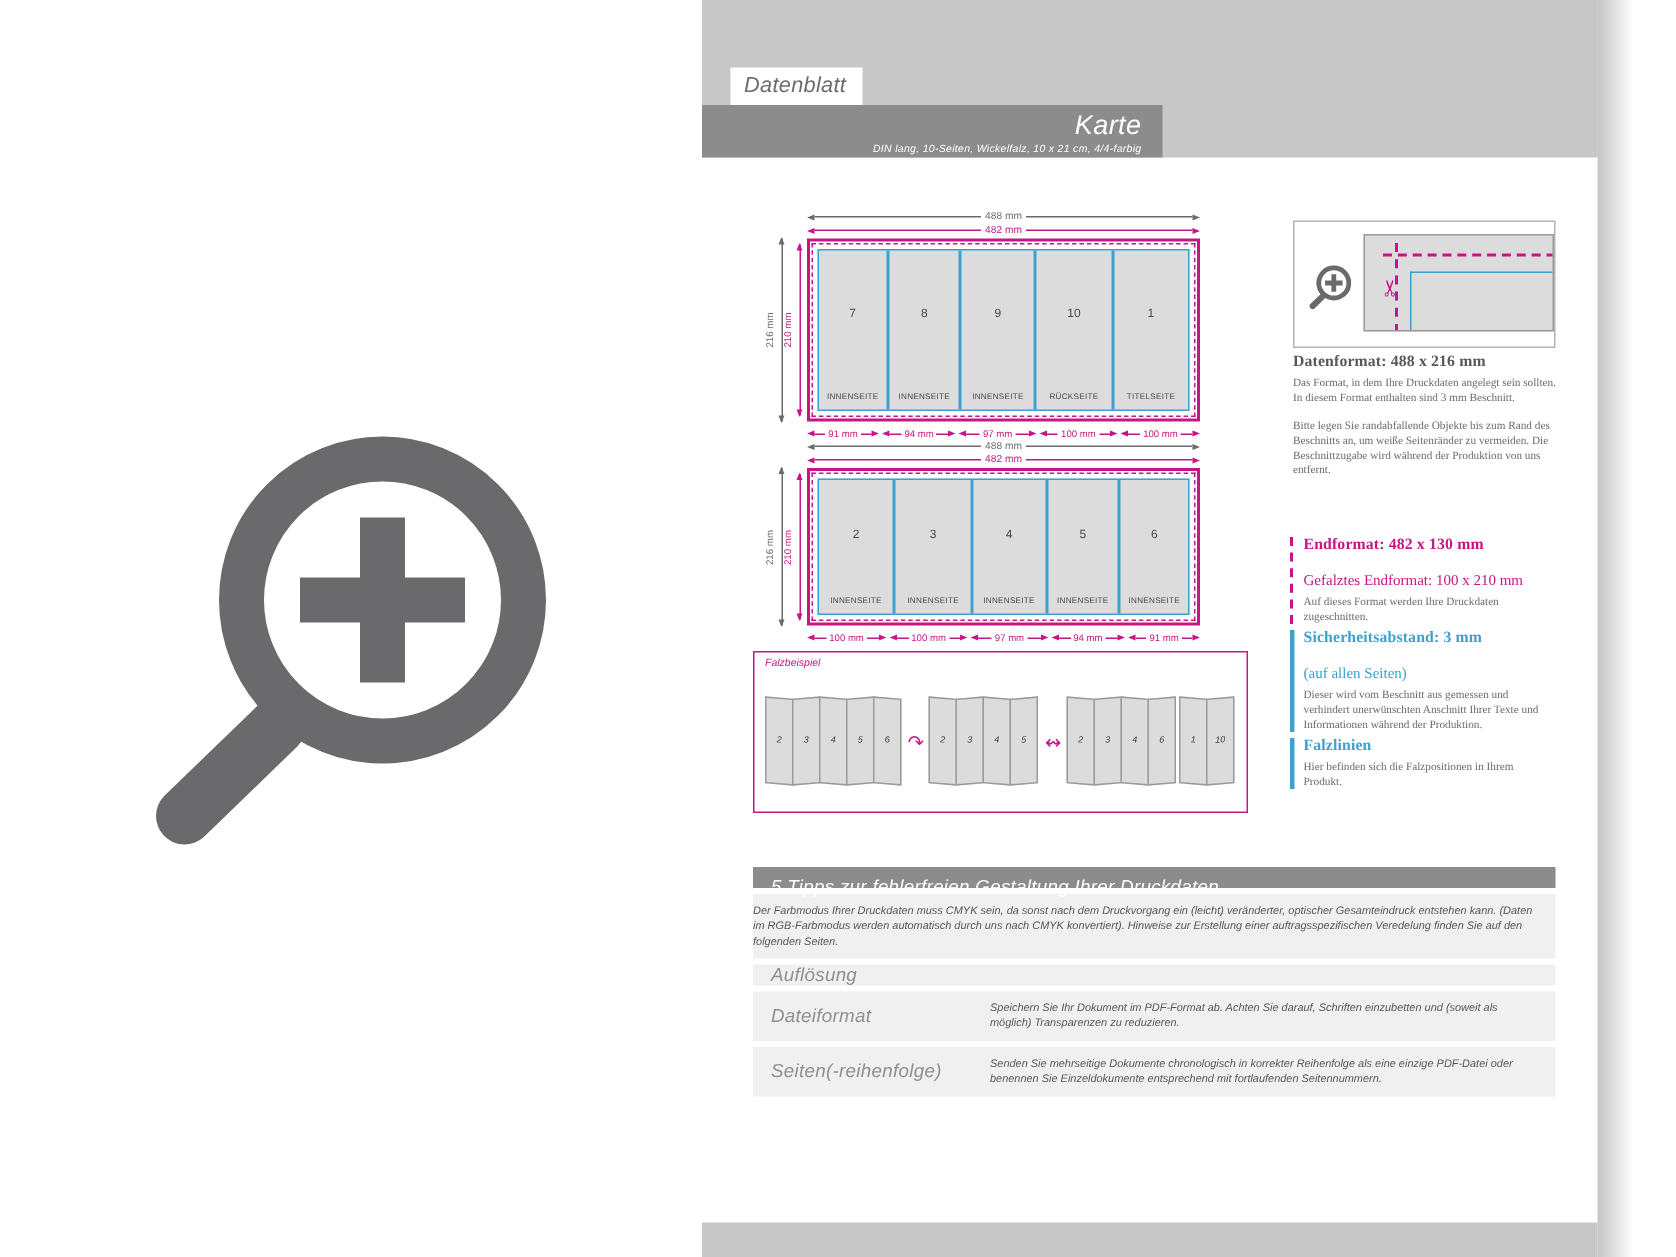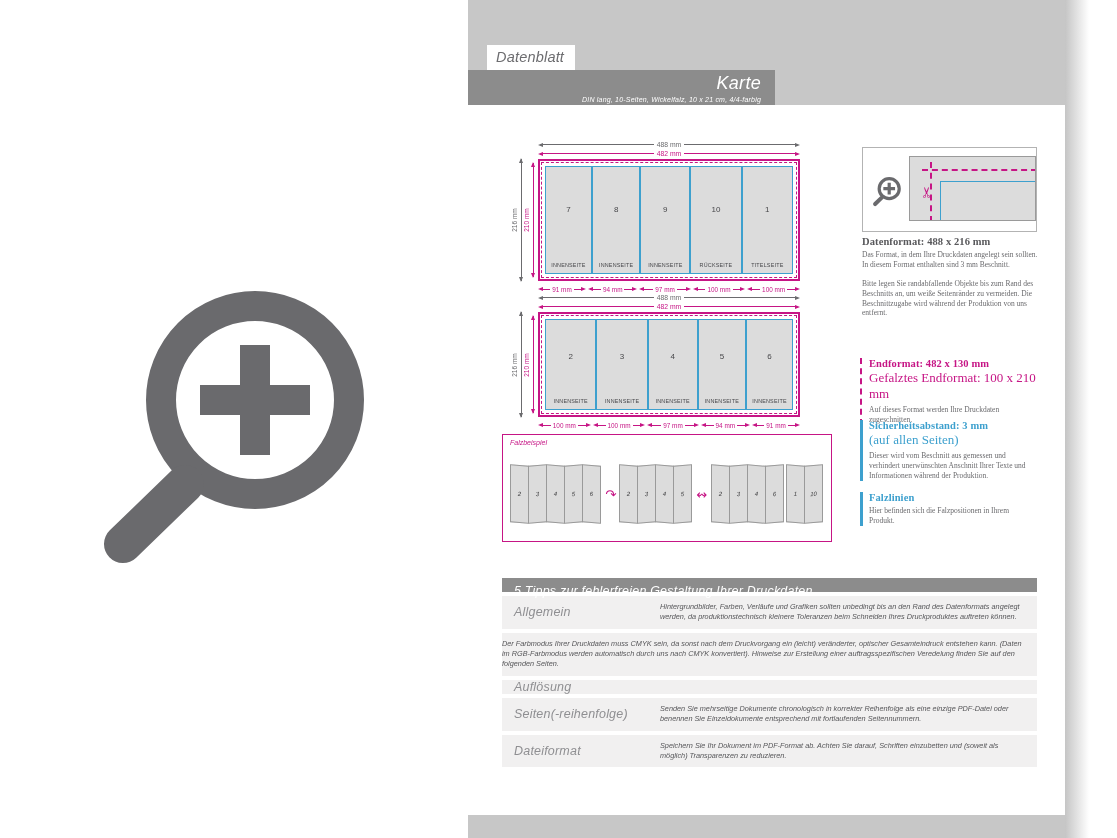--- a/index.html
+++ b/index.html
@@ -90,21 +90,21 @@
   .sample .dash-h { position:absolute; left:12px; right:-2px; top:12px; border-top:2px dashed var(--magenta); }
   .sample .dash-v { position:absolute; left:20px; top:5px; bottom:-2px; border-left:2px dashed var(--magenta); }
   .sample .blue-corner { position:absolute; left:30px; top:24px; right:-2px; bottom:-2px;
             border-left:1.5px solid var(--blue); border-top:1.5px solid var(--blue); }
   .scissors { position:absolute; left:11px; top:26px; color:var(--magenta); font-size:15px;
               transform:rotate(-90deg); }
 
   
   .side-sec { position:absolute; left:862px; width:176px;font-family:Liberation Serif, serif; }
   .side-sec .s-title { font-size:10.5px; font-weight:bold; letter-spacing:.1px; }
-  .side-sec .s-sub { font-size:13px; margin-top:1px; }
+  .side-sec .s-sub { font-size:10px; margin-top:13px; }
   .side-sec p { font-size:7.5px; line-height:1.32; color:var(--txt-gray); margin-top:3px; }
   .side-sec p + p { margin-top:9px; }
   .sec-dark .s-title { color:#58585b; }
   .sec-magenta { border-left:2px dashed var(--magenta); padding-left:7px; }
   .sec-magenta .s-title, .sec-magenta .s-sub { color:var(--magenta); }
   .sec-blue { border-left:3px solid var(--blue); padding-left:6px; }
   .sec-blue .s-title, .sec-blue .s-sub { color:var(--blue); }
 
   
   .tips { left:502px; top:578px; width:535px; }
@@ -408,38 +408,34 @@
 
   <div class="side-sec sec-blue" style="top:492px; left:860px;">
     <div class="s-title">Falzlinien</div>
     <p>Hier befinden sich die Falzpositionen in Ihrem Produkt.</p>
   </div>
 
   <div class="abs tips">
     <div class="tips-header">5 Tipps zur fehlerfreien Gestaltung Ihrer Druckdaten</div>
     <div>
 
-        <div class="tips-row">
-          <div class="row-label">Allgemein</div>
-          <div class="row-text">Hintergrundbilder, Farben, Verläufe und Grafiken sollten unbedingt bis an den Rand des Datenformats angelegt werden, da produktionstechnisch kleinere Toleranzen beim Schneiden Ihres Druckproduktes auftreten können.</div>
-        </div>
 
         <div class="tips-row">
           <div class="row-text">Der Farbmodus Ihrer Druckdaten muss CMYK sein, da sonst nach dem Druckvorgang ein (leicht) veränderter, optischer Gesamteindruck entstehen kann. (Daten im RGB-Farbmodus werden automatisch durch uns nach CMYK konvertiert). Hinweise zur Erstellung einer auftragsspezifischen Veredelung finden Sie auf den folgenden Seiten.</div>
         </div>
 
         <div class="tips-row">
           <div class="row-label">Auflösung</div>
+        </div>
+
+        <div class="tips-row">
+          <div class="row-label">Dateiformat</div>
+          <div class="row-text">Speichern Sie Ihr Dokument im PDF-Format ab. Achten Sie darauf, Schriften einzubetten und (soweit als möglich) Transparenzen zu reduzieren.</div>
         </div>
 
         <div class="tips-row">
           <div class="row-label">Seiten(-reihenfolge)</div>
           <div class="row-text">Senden Sie mehrseitige Dokumente chronologisch in korrekter Reihenfolge als eine einzige PDF-Datei oder benennen Sie Einzeldokumente entsprechend mit fortlaufenden Seitennummern.</div>
         </div>
-
-        <div class="tips-row">
-          <div class="row-label">Dateiformat</div>
-          <div class="row-text">Speichern Sie Ihr Dokument im PDF-Format ab. Achten Sie darauf, Schriften einzubetten und (soweit als möglich) Transparenzen zu reduzieren.</div>
-        </div>
       </div>
   </div>
 
 </div>
 
 </body></html>

